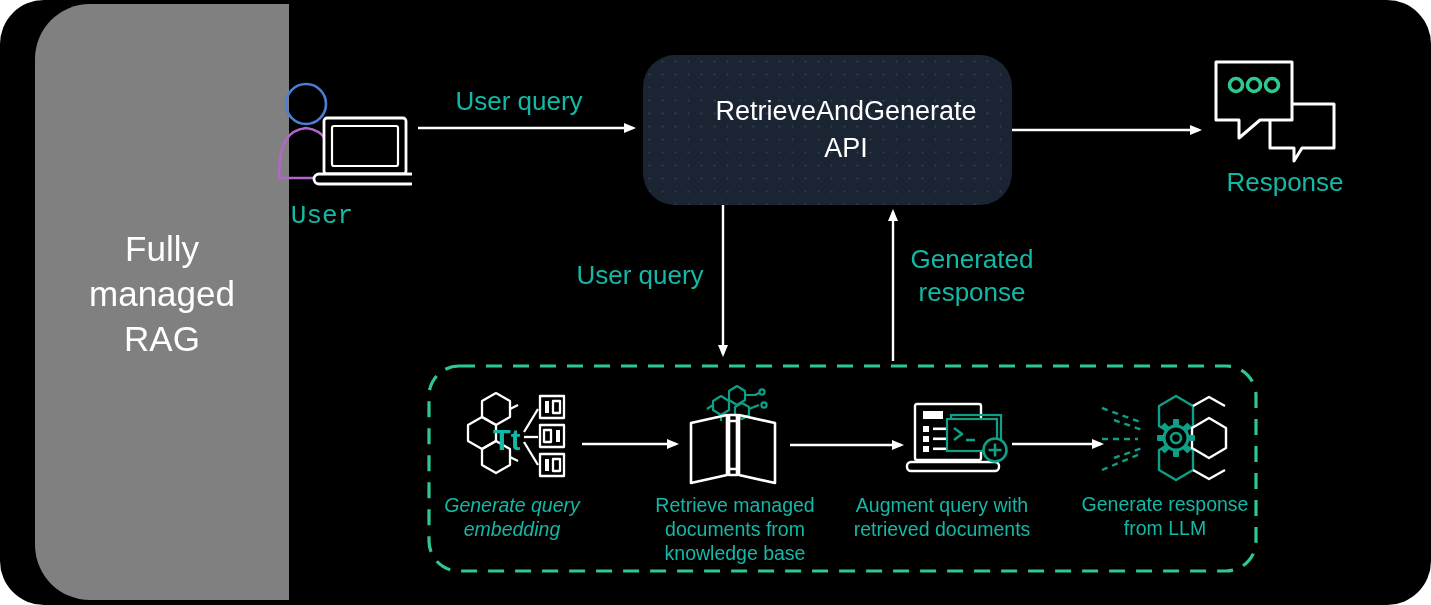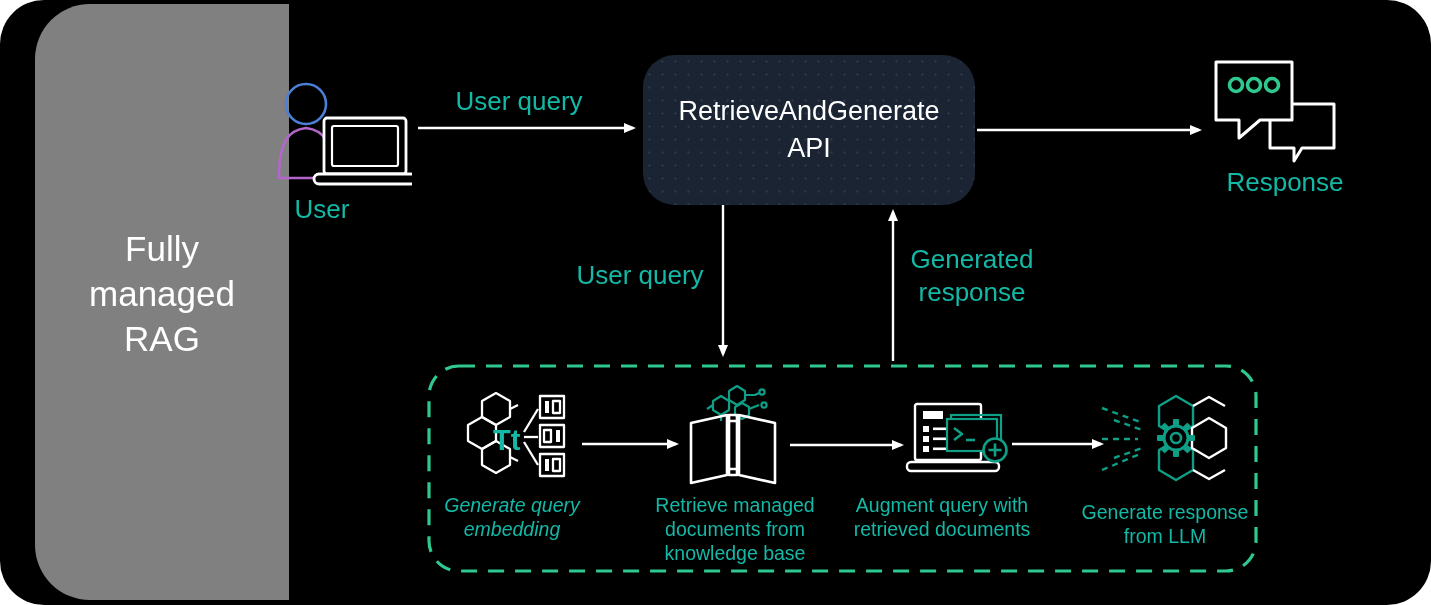--- a/index.html
+++ b/index.html
@@ -22,21 +22,21 @@
     position:absolute; color:#14b8a6; font-size:26px; text-align:center;
     transform:translateX(-50%); white-space:nowrap; line-height:33px;
   }
   .plbl { font-size:19.5px; line-height:24px; }
   .api-box {
     position:absolute; left:643px; top:55px; width:332px; height:150px;
     background:#1b2433; border-radius:32px;
     background-image:radial-gradient(#2b3547 1px, transparent 1.2px);
     background-size:13px 13px;
     display:flex; flex-direction:column; align-items:center; justify-content:center;
-    font-size:27px; line-height:37px; color:#ffffff; text-align:center;
+    font-size:27px; line-height:37px; color:#ffffff; text-align:center;padding-left:37px;
   }
   .icon { position:absolute; }
   .titan-monogram {
     position:absolute; left:493px; top:424px; width:54px;
     color:#14b8a6; font-size:29px; font-weight:bold; text-align:left;
     letter-spacing:0px;
   }
 </style>
 </head>
 <body>
@@ -69,21 +69,21 @@
     <rect x="429" y="366" width="827" height="205" rx="30" fill="none" stroke="#2fc98f" stroke-width="3.2" stroke-dasharray="16 11"></rect>
   </svg>
 
   <svg class="icon" style="left:272px; top:80px;" width="140" height="112" viewBox="0 0 140 112">
     <circle cx="34" cy="24" r="20" fill="none" stroke="#4c7fd6" stroke-width="2.6"></circle>
     <path d="M7,98 C7,62 16,50 34,48 C52,50 61,62 61,98 Z" fill="none" stroke="#b266c9" stroke-width="2.6" stroke-linejoin="round"></path>
     <rect x="52" y="38" width="82" height="56" rx="3" fill="#000000" stroke="#ffffff" stroke-width="2.8"></rect>
     <rect x="60" y="46" width="66" height="40" rx="2" fill="none" stroke="#ffffff" stroke-width="2.2"></rect>
     <rect x="42" y="94" width="102" height="10" rx="5" fill="#000000" stroke="#ffffff" stroke-width="2.8"></rect>
   </svg>
-  <div class="lbl" style="left:322px; top:193px;">User</div>
+  <div class="lbl" style="left:322px; top:200px;font-family:Liberation Mono, monospace;">User</div>
 
   <div class="lbl" style="left:519px; top:85px;">User query</div>
 
   <div class="api-box">
     <div>RetrieveAndGenerate</div>
     <div>API</div>
   </div>
 
   <svg class="icon" style="left:1212px; top:56px;" width="140" height="112" viewBox="0 0 140 112">
     <path d="M58,48 H122 V92 H90 L82,105 L82,92 H58 Z" fill="none" stroke="#ffffff" stroke-width="3" stroke-linejoin="round"></path>
@@ -200,18 +200,18 @@
       <rect x="75" y="27" width="6" height="8" rx="1" transform="rotate(90 78 46)"></rect>
       <rect x="75" y="27" width="6" height="8" rx="1" transform="rotate(135 78 46)"></rect>
       <rect x="75" y="27" width="6" height="8" rx="1" transform="rotate(180 78 46)"></rect>
       <rect x="75" y="27" width="6" height="8" rx="1" transform="rotate(225 78 46)"></rect>
       <rect x="75" y="27" width="6" height="8" rx="1" transform="rotate(270 78 46)"></rect>
       <rect x="75" y="27" width="6" height="8" rx="1" transform="rotate(315 78 46)"></rect>
     </g>
     <circle cx="78" cy="46" r="12" fill="#000000" stroke="#0e9f86" stroke-width="3"></circle>
     <circle cx="78" cy="46" r="5" fill="none" stroke="#0e9f86" stroke-width="2.6"></circle>
   </svg>
-  <div class="lbl plbl" style="left:1165px; top:492px;margin-top:8px;">
+  <div class="lbl plbl" style="left:1165px; top:492px;">
     <div>Generate response</div>
     <div>from LLM</div>
   </div>
 
 </div>
 
 </body></html>

